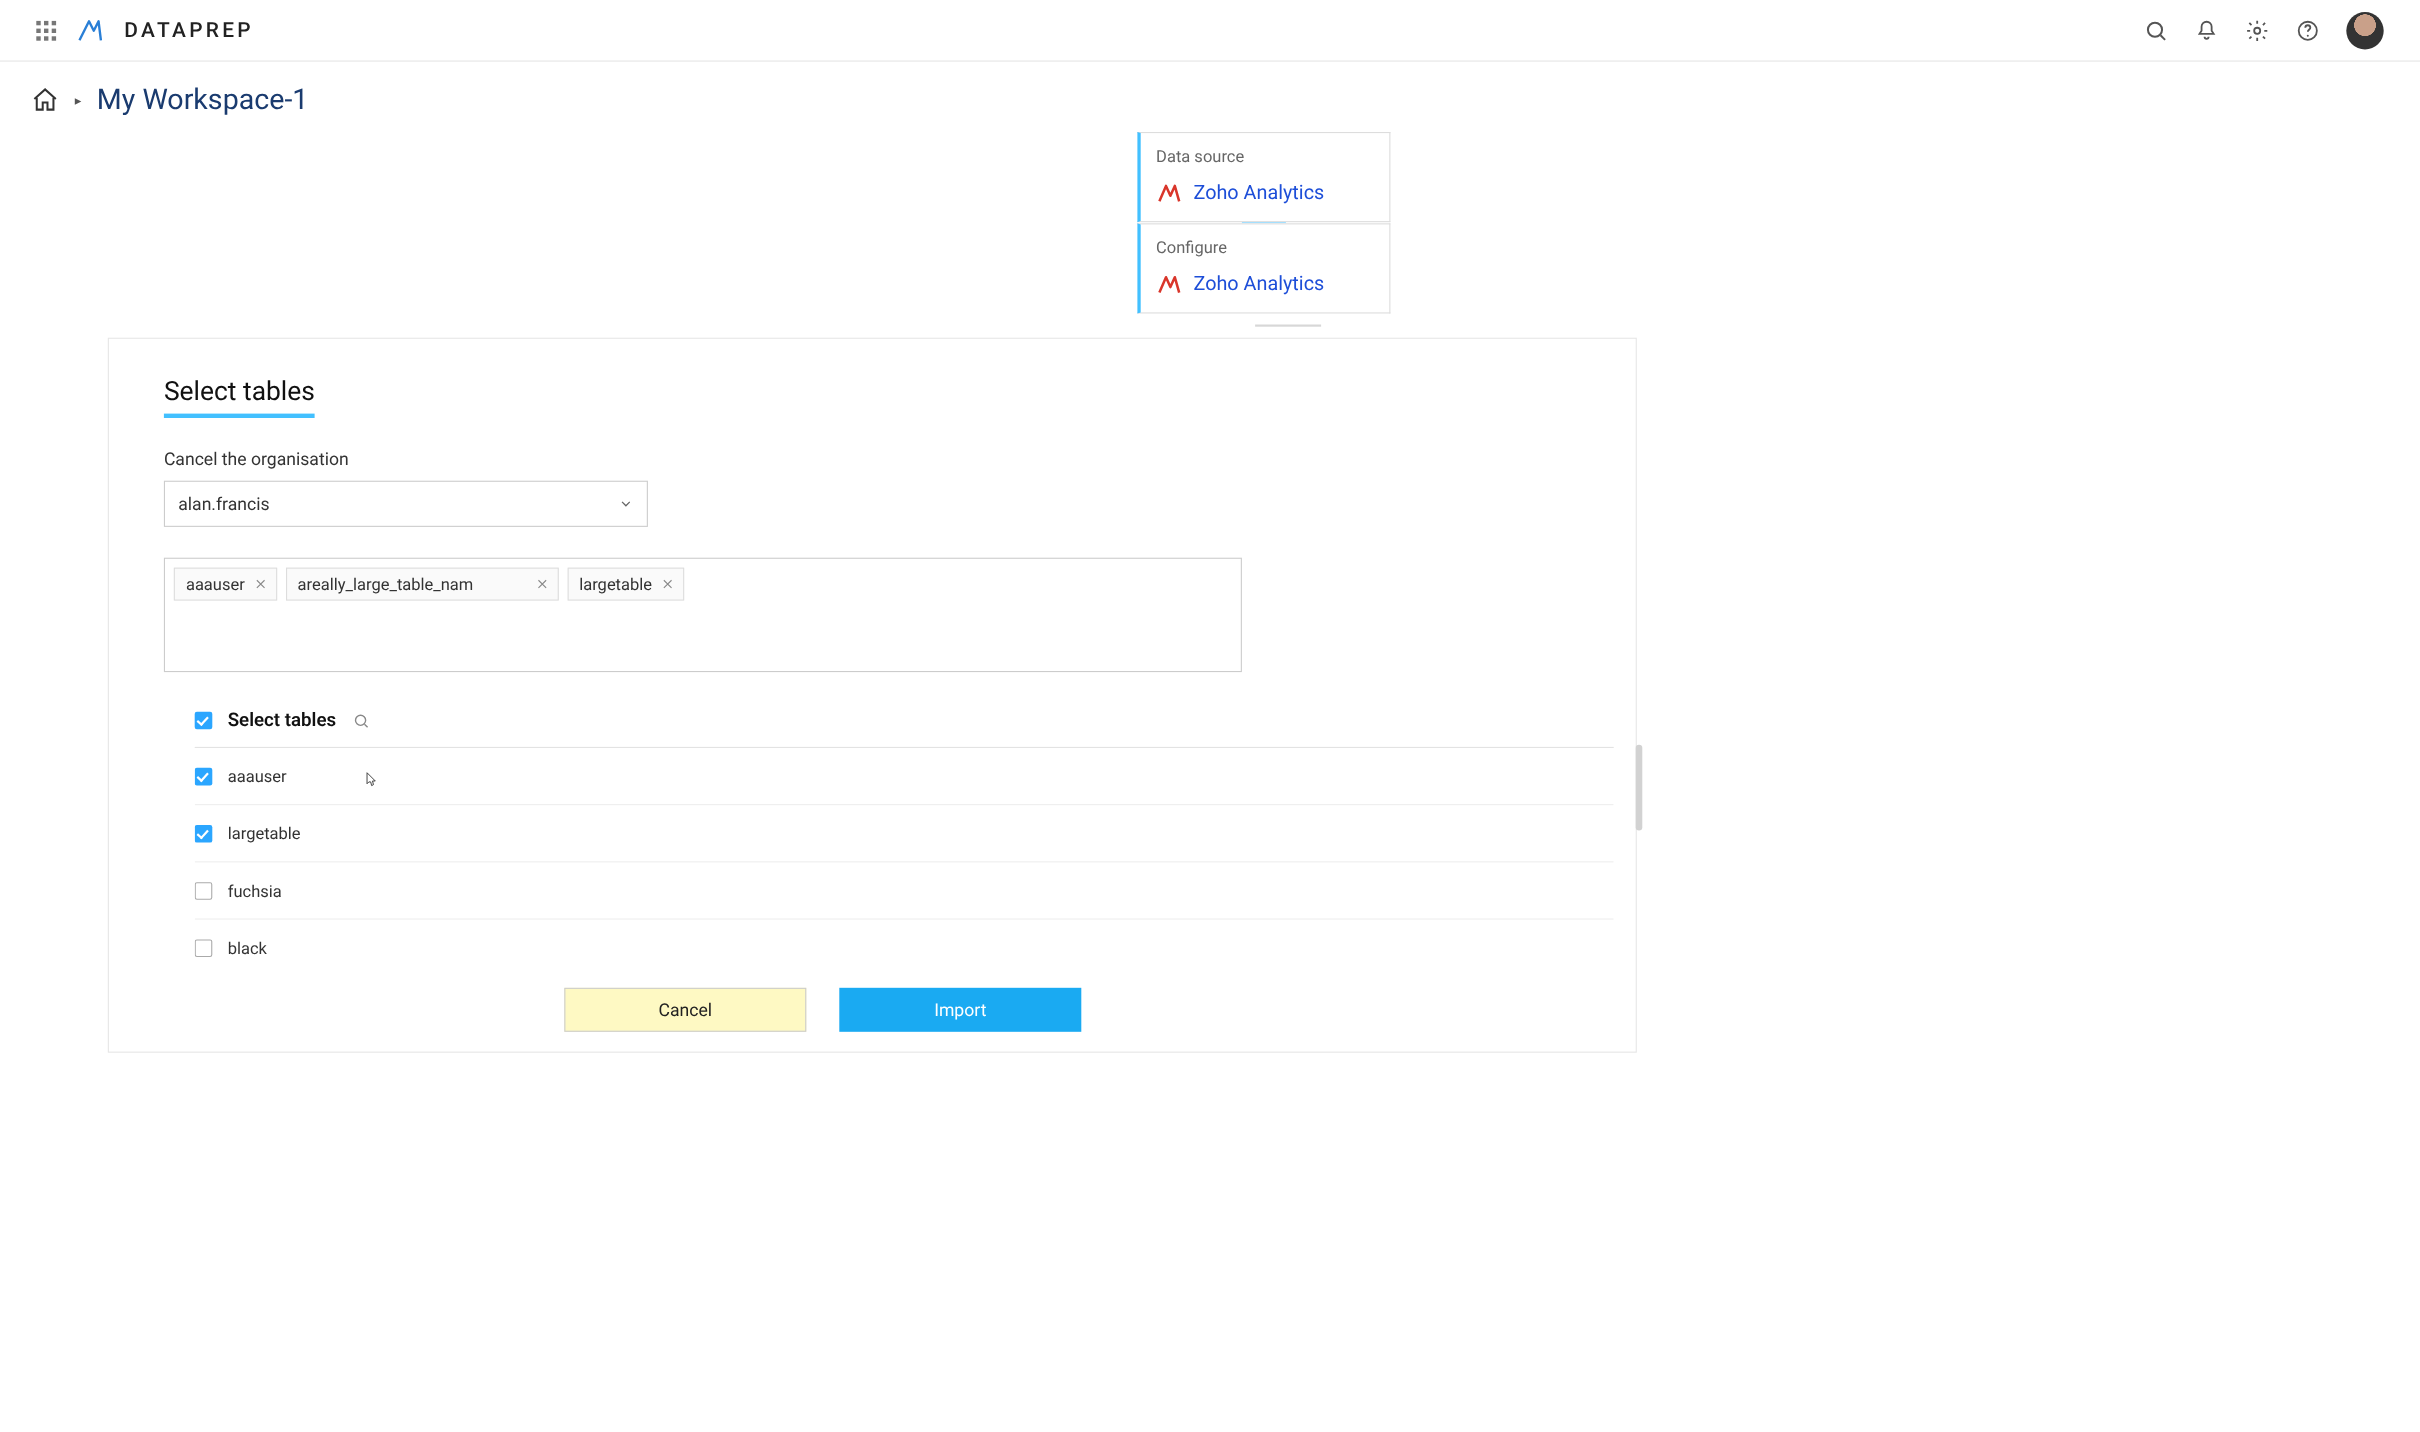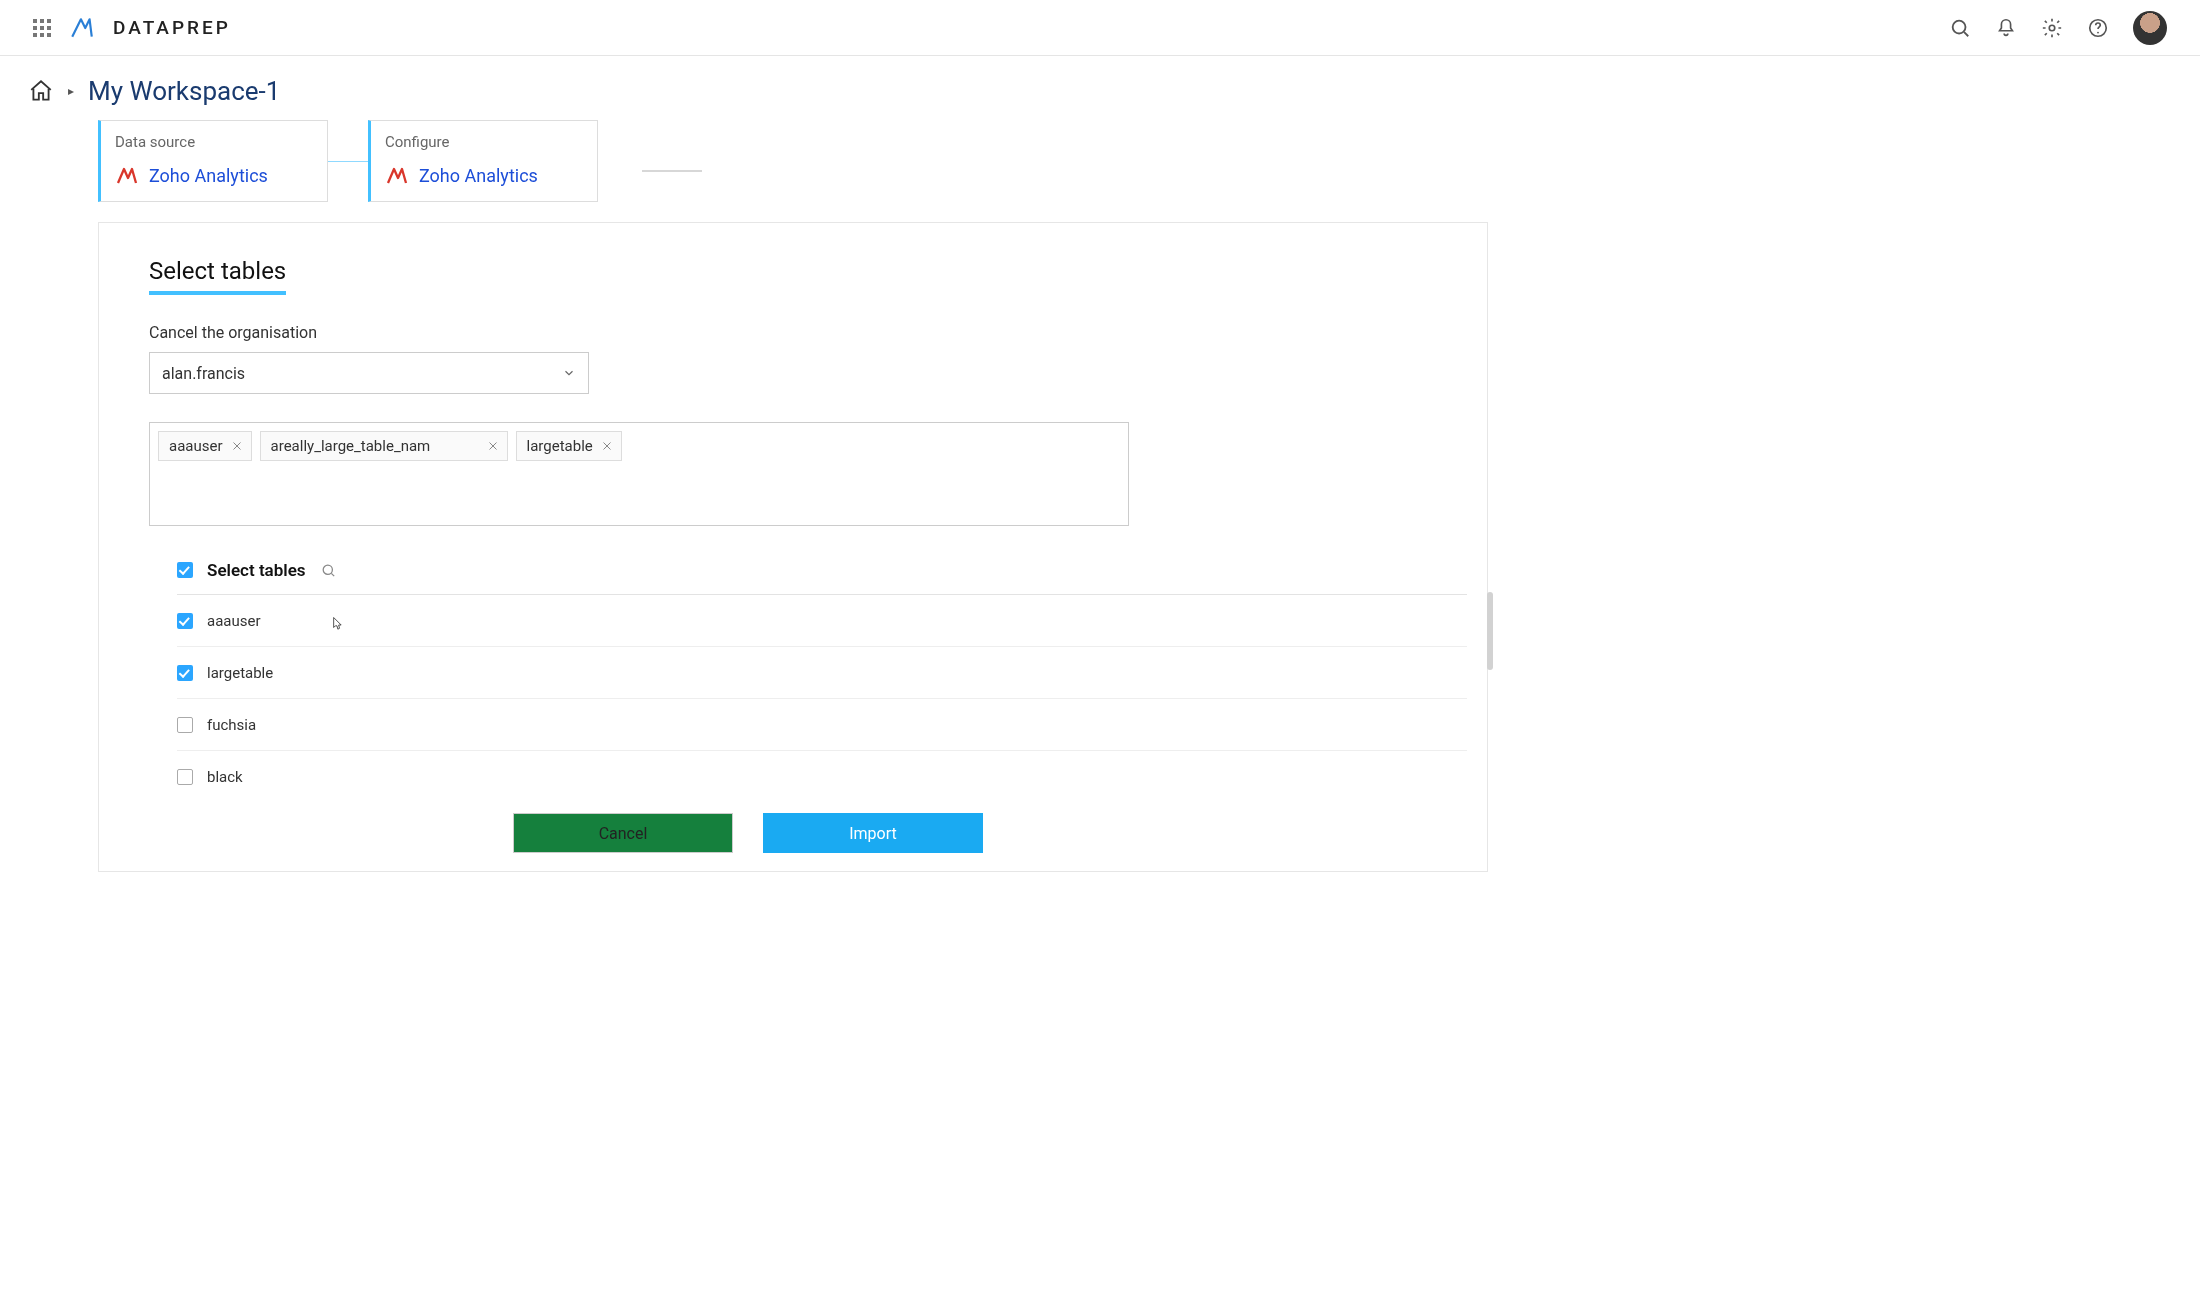--- a/index.html
+++ b/index.html
@@ -16,21 +16,21 @@
 .hdr-icon { width: 22px; height: 22px; cursor: pointer; color: #555; }
 .avatar { width: 34px; height: 34px; border-radius: 50%; background: radial-gradient(circle at 50% 35%, #c9a089 0 35%, #333 36% 100%); cursor: pointer; }
 
 
 .crumbs { padding: 20px 28px 14px; display: flex; align-items: center; gap: 14px; font-size: 24px; }
 .home-icon { width: 26px; height: 26px; color: #333; cursor: pointer; }
 .crumb-sep { font-size: 12px; color: #555; }
 .crumb-title { color: #1a3b6f; font-weight: 400; font-size: 26px; }
 
 
-.steps { display: flex; align-items: center; gap: 0; padding: 0 0 20px 98px; }
+.steps { display: flex; align-items: center; gap: 0; padding: 0 0 20px 98px; flex-direction: column; }
 .step-card { width: 230px; border: 1px solid #ddd; border-left: 3px solid #42c0ff; padding: 12px 14px 14px; background: #fff; }
 .step-card .step-label { font-size: 15px; color: #666; margin-bottom: 12px; }
 .step-card .step-row { display: flex; align-items: center; gap: 10px; }
 .step-card .step-name { font-size: 18px; color: #1d4ed8; }
 .za-icon { width: 24px; height: 24px; flex: none; }
 .step-connector { width: 40px; height: 0; border-top: 1px solid #8fd9ff; }
 .step-ghost-line { width: 60px; height: 0; border-top: 2px solid #d7d7d7; margin-left: 44px; align-self: center; position: relative; top: 10px;}
 
 
 .panel { margin: 0 0 40px 98px; width: 1390px; border: 1px solid #e6e6e6; padding: 34px 50px 0; }
@@ -63,21 +63,21 @@
 
 .list-body { max-height: 240px; overflow: hidden; position: relative; }
 .list-row { display: flex; align-items: center; gap: 14px; height: 52px; border-bottom: 1px solid #eee; font-size: 15px; color: #333; }
 .scroll-ind { position: absolute; right: -26px; top: 32px; width: 6px; height: 78px; background: #d2d2d2; border-radius: 3px; }
 
 .cursor-ptr { position: absolute; width: 20px; height: 20px; pointer-events: none;}
 
 
 .btn-row { display: flex; gap: 30px; justify-content: center; padding: 10px 0 18px; margin-left: -90px;}
 .btn { width: 220px; height: 40px; display: flex; align-items: center; justify-content: center; font-size: 16px; cursor: pointer; }
-.btn-secondary { border: 1px solid #ccc; background: #15803d; color: #222; }
+.btn-secondary { border: 1px solid #ccc; background: #fef9c3; color: #222; }
 .btn-primary { border: none; background: #1aaaf2; color: #fff; }
 
 svg { display: block; }
 </style>
 </head>
 <body>
 
 <div class="header">
   <div class="header-left">
     <div class="apps-icon">

